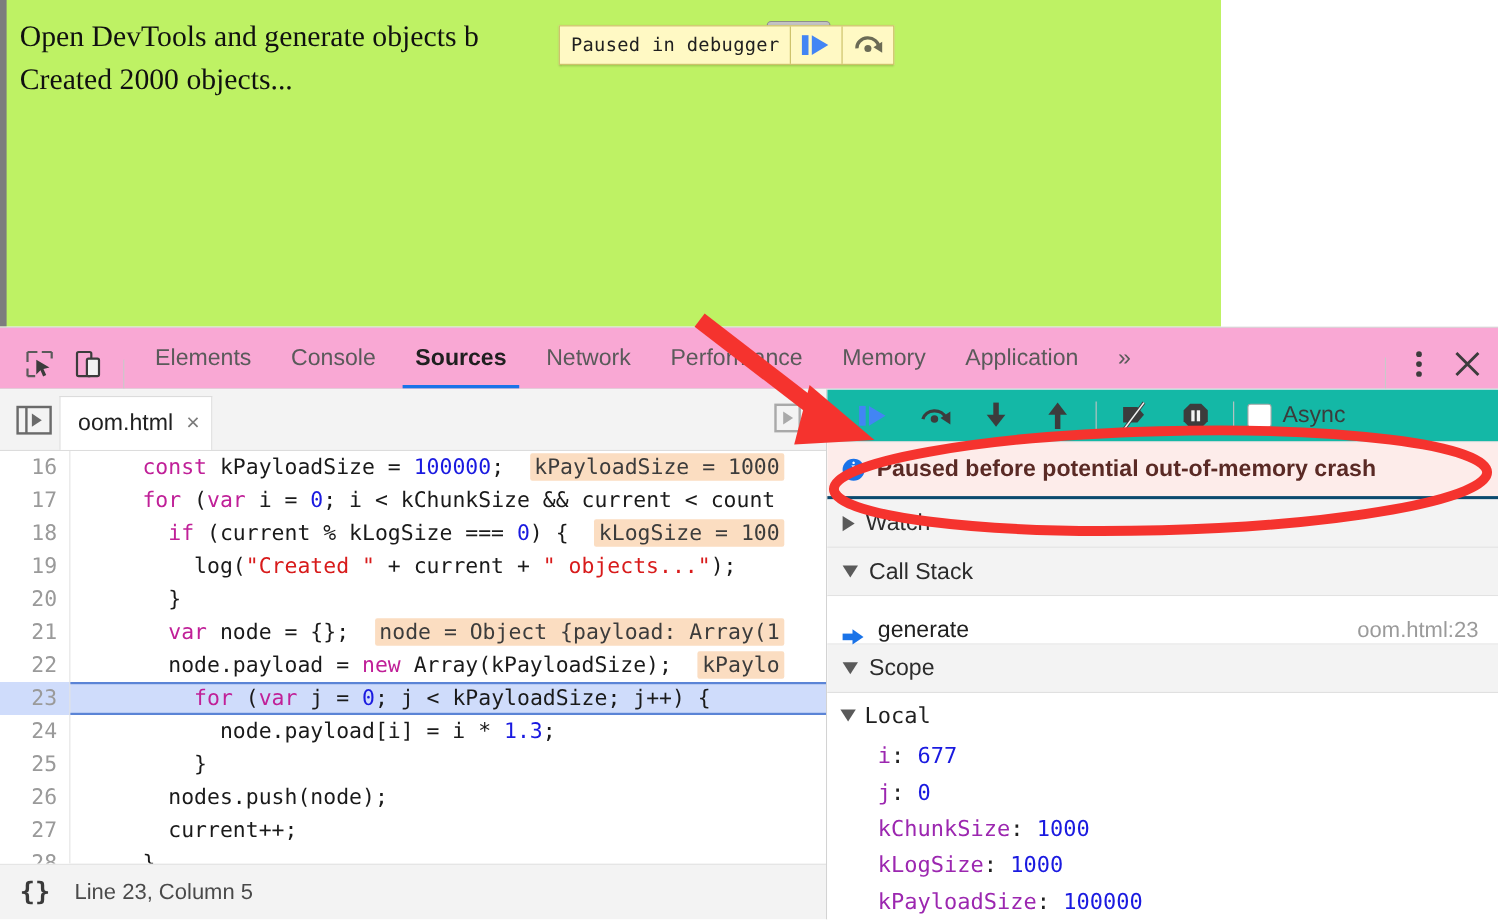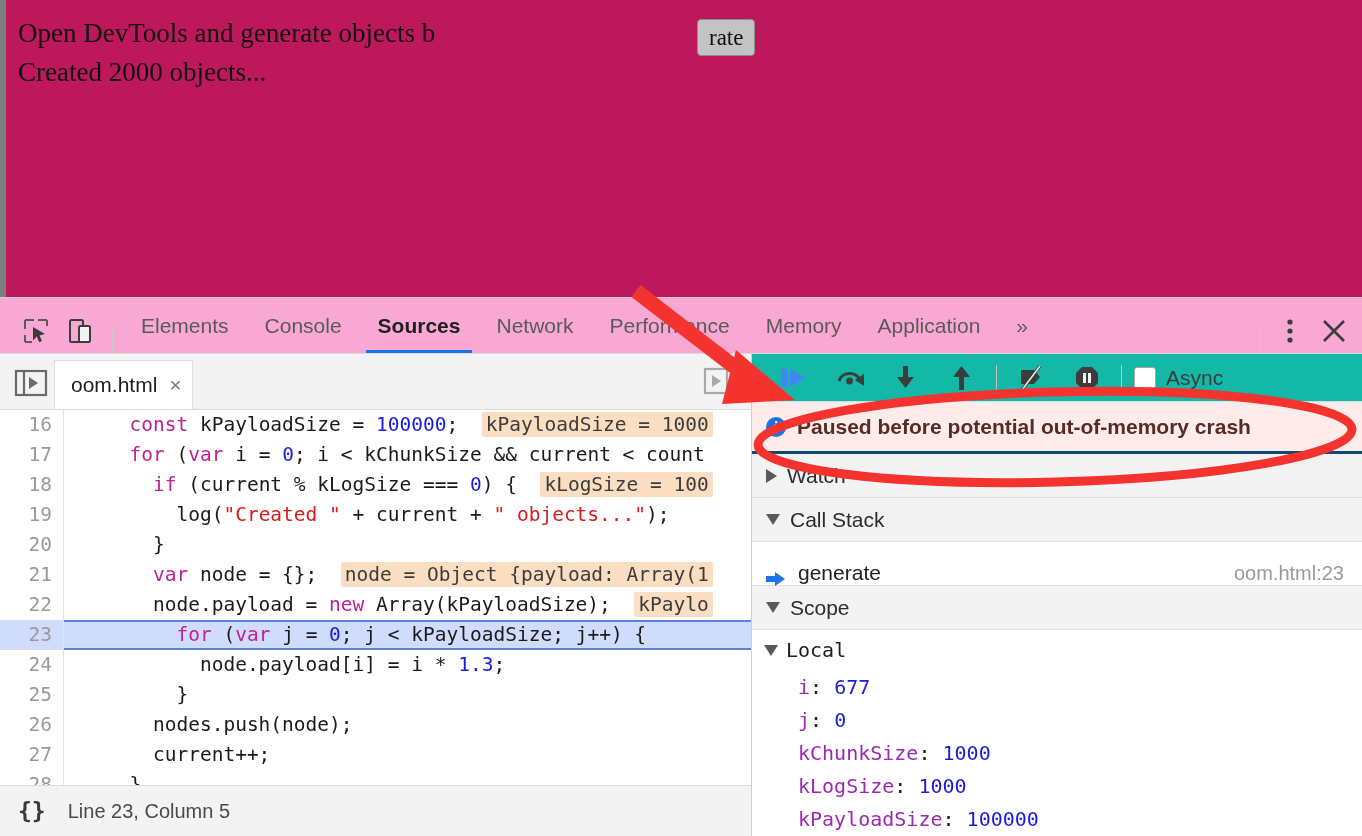--- a/index.html
+++ b/index.html
@@ -11,22 +11,22 @@
   }
   #root {
     position: relative;
     width: 1362px; height: 836px;
     background: #ffffff;
   }
 
   
   #page-area {
     position: absolute;
-    left: 0; top: 0; width: 1362px; height: 297px;
-    background: #be185d;
+    left: 0; top: 0; width: 1110px; height: 297px;
+    background: #bef264;
     overflow: hidden;
   }
   #page-left-border {
     position: absolute; left: 0; top: 0; width: 6px; height: 297px;
     background: #7d7d7d;
   }
   #page-text {
     position: absolute;
     left: 18px; top: 14px;
     width: 920px;
@@ -381,20 +381,38 @@
 
 <div id="root">
 
   <div id="page-area">
     <div id="page-left-border"></div>
 
     <div id="page-text"><span>Open DevTools and generate objects b</span><br><span>Created 2000 objects...</span></div>
 
     <div id="generate-btn"><span>rate</span></div>
 
+    <div id="paused-bar">
+      <div class="pb-label">Paused in debugger</div>
+      <div class="pb-sep"></div>
+      <div class="pb-btn">
+        <span class="resume-glyph">
+            <span class="rb"></span>
+            <span class="rt"></span>
+          </span>
+      </div>
+      <div class="pb-sep"></div>
+      <div class="pb-btn">
+        <svg width="28" height="24" viewBox="0 0 28 24">
+          <path d="M4 15 A10 9 0 0 1 24 14" stroke="#6b6b55" stroke-width="3" fill="none"></path>
+          <path d="M27 9 L27 19 L19 14 Z" fill="#6b6b55"></path>
+          <circle cx="14" cy="15" r="3.2" fill="#6b6b55"></circle>
+        </svg>
+      </div>
+    </div>
   </div>
 
   <div id="devtools">
 
     <div id="dt-tabbar">
       <div class="tool-icon-btn">
         <svg width="28" height="28" viewBox="0 0 28 28">
           <path d="M3 3 L12 3 M3 3 L3 12 M25 3 L16 3 M25 3 L25 9 M3 25 L10 25 M3 25 L3 18" stroke="#5a5a5a" stroke-width="2" fill="none"></path>
           <path d="M11 10 L23 17 L17.5 18.5 L20 24 L17.2 25.2 L14.8 19.6 L11 23.5 Z" fill="#3c3c3c"></path>
         </svg>

